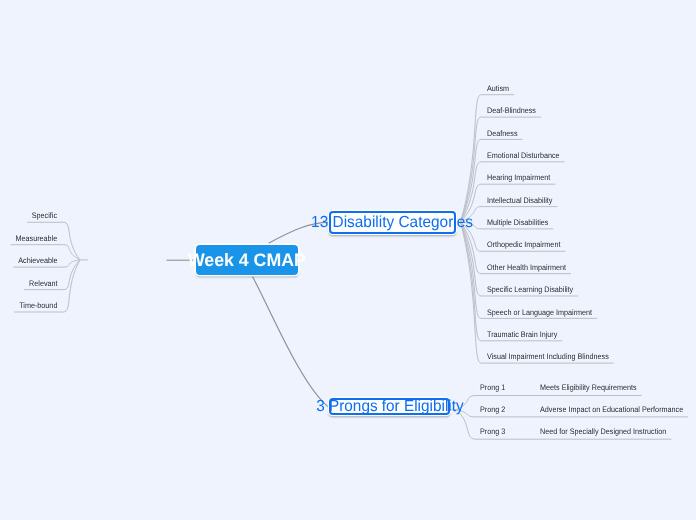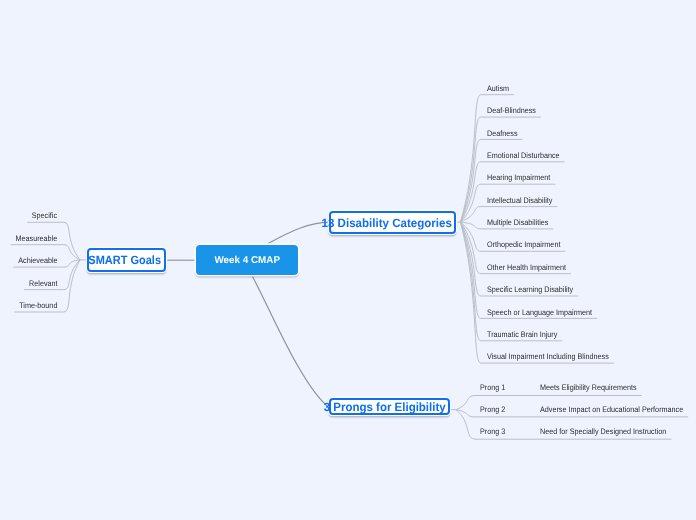--- a/index.html
+++ b/index.html
@@ -5,26 +5,26 @@
 <style>
   html,body{margin:0;padding:0;}
   body{width:696px;height:520px;background:#eff3fd;overflow:hidden;
        font-family:"Liberation Sans",sans-serif;
        -webkit-font-smoothing:antialiased;text-rendering:geometricPrecision;}
   #stage{position:relative;width:696px;height:520px;background:#eff3fd;}
   svg#links{position:absolute;left:0;top:0;width:696px;height:520px;}
   .node{position:absolute;box-sizing:border-box;display:flex;align-items:center;
         justify-content:center;white-space:nowrap;}
   .root-node{background:#1994e8;color:#fff;font-weight:bold;border-radius:4px;
-             font-size:10px;
+             font-size:18px;
              box-shadow:0 0 0 1.6px #ffffff, 0 1.5px 2px rgba(55,65,90,.55);}
   .root-node span{display:inline-block;transform:scaleX(0.985) translateZ(0);}
-  .branch-node{background:#fff;border:2px solid #0f6fee;color:#0d6ef2;font-weight:bold;
-               border-radius:4px;font-size:12px;
-               box-shadow:0 0 0 1.2px #ffffff, 0 1.5px 2px rgba(55,65,90,.55);justify-content:flex-end;}
+  .branch-node{background:#fff;border:2px solid #0f6fee;color:#0d6ef2;font-weight:normal;
+               border-radius:4px;font-size:16px;
+               box-shadow:0 0 0 1.2px #ffffff, 0 1.5px 2px rgba(55,65,90,.55);}
   .branch-node span{display:inline-block;transform:scaleX(0.955) translateZ(0);}
   .leaf{position:absolute;white-space:nowrap;color:#24272f;font-size:8px;
         line-height:9px;transform:scaleX(0.902) translateZ(0);
         text-shadow:0 0 1.4px #eff3fd, 0 0 1.4px #eff3fd, 0 0 2.2px #ffffff;}
   .leaf.l{transform-origin:0 50%;}
   .leaf.r{transform-origin:100% 50%;}
 </style>
 </head>
 <body style="background: rgb(239, 243, 253);">
 
@@ -56,23 +56,20 @@
       <path d="M 671.4 439.2 L 476.0 439.2 C 464.0 439.2 472.0 422.7 456.0 409.7" fill="none" stroke="#b9bec8" stroke-width="1"></path>
       <path d="M 456 222.1 L 461.5 222.1" fill="none" stroke="#b9bec8" stroke-width="1"></path>
       <path d="M 449 409.7 L 456.5 409.7" fill="none" stroke="#b9bec8" stroke-width="1"></path>
       <path d="M 88 259.9 L 79.5 259.9" fill="none" stroke="#b9bec8" stroke-width="1"></path>
     </svg>
 
   <div class="node root-node" style="background: rgb(25, 148, 232); color: rgb(255, 255, 255); left: 196px; top: 245px; width: 102px; height: 30px;">
       <span style="transform: scaleX(0.985) translateZ(0px);">Week 4 CMAP</span>
     </div>
 
-  <div class="node branch-node" style="background: rgb(255, 255, 255); border-color: rgb(15, 111, 238); color: rgb(13, 110, 242); left: 87px; top: 248px; width: 79px; height: 24px;">
-      <span style="transform: scaleX(0.917) translateZ(0px);">SMART Goals</span>
-    </div>
 
   <div class="node branch-node" style="background: rgb(255, 255, 255); border-color: rgb(15, 111, 238); color: rgb(13, 110, 242); left: 329px; top: 211px; width: 127px; height: 23px;">
       <span style="transform: scaleX(0.963) translateZ(0px);">13 Disability Categories</span>
     </div>
 
   <div class="node branch-node" style="background: rgb(255, 255, 255); border-color: rgb(15, 111, 238); color: rgb(13, 110, 242); left: 329px; top: 398px; width: 121px; height: 17px;">
       <span style="transform: scaleX(0.958) translateZ(0px);">3 Prongs for Eligibility</span>
     </div>
 
   <div id="leaves">

